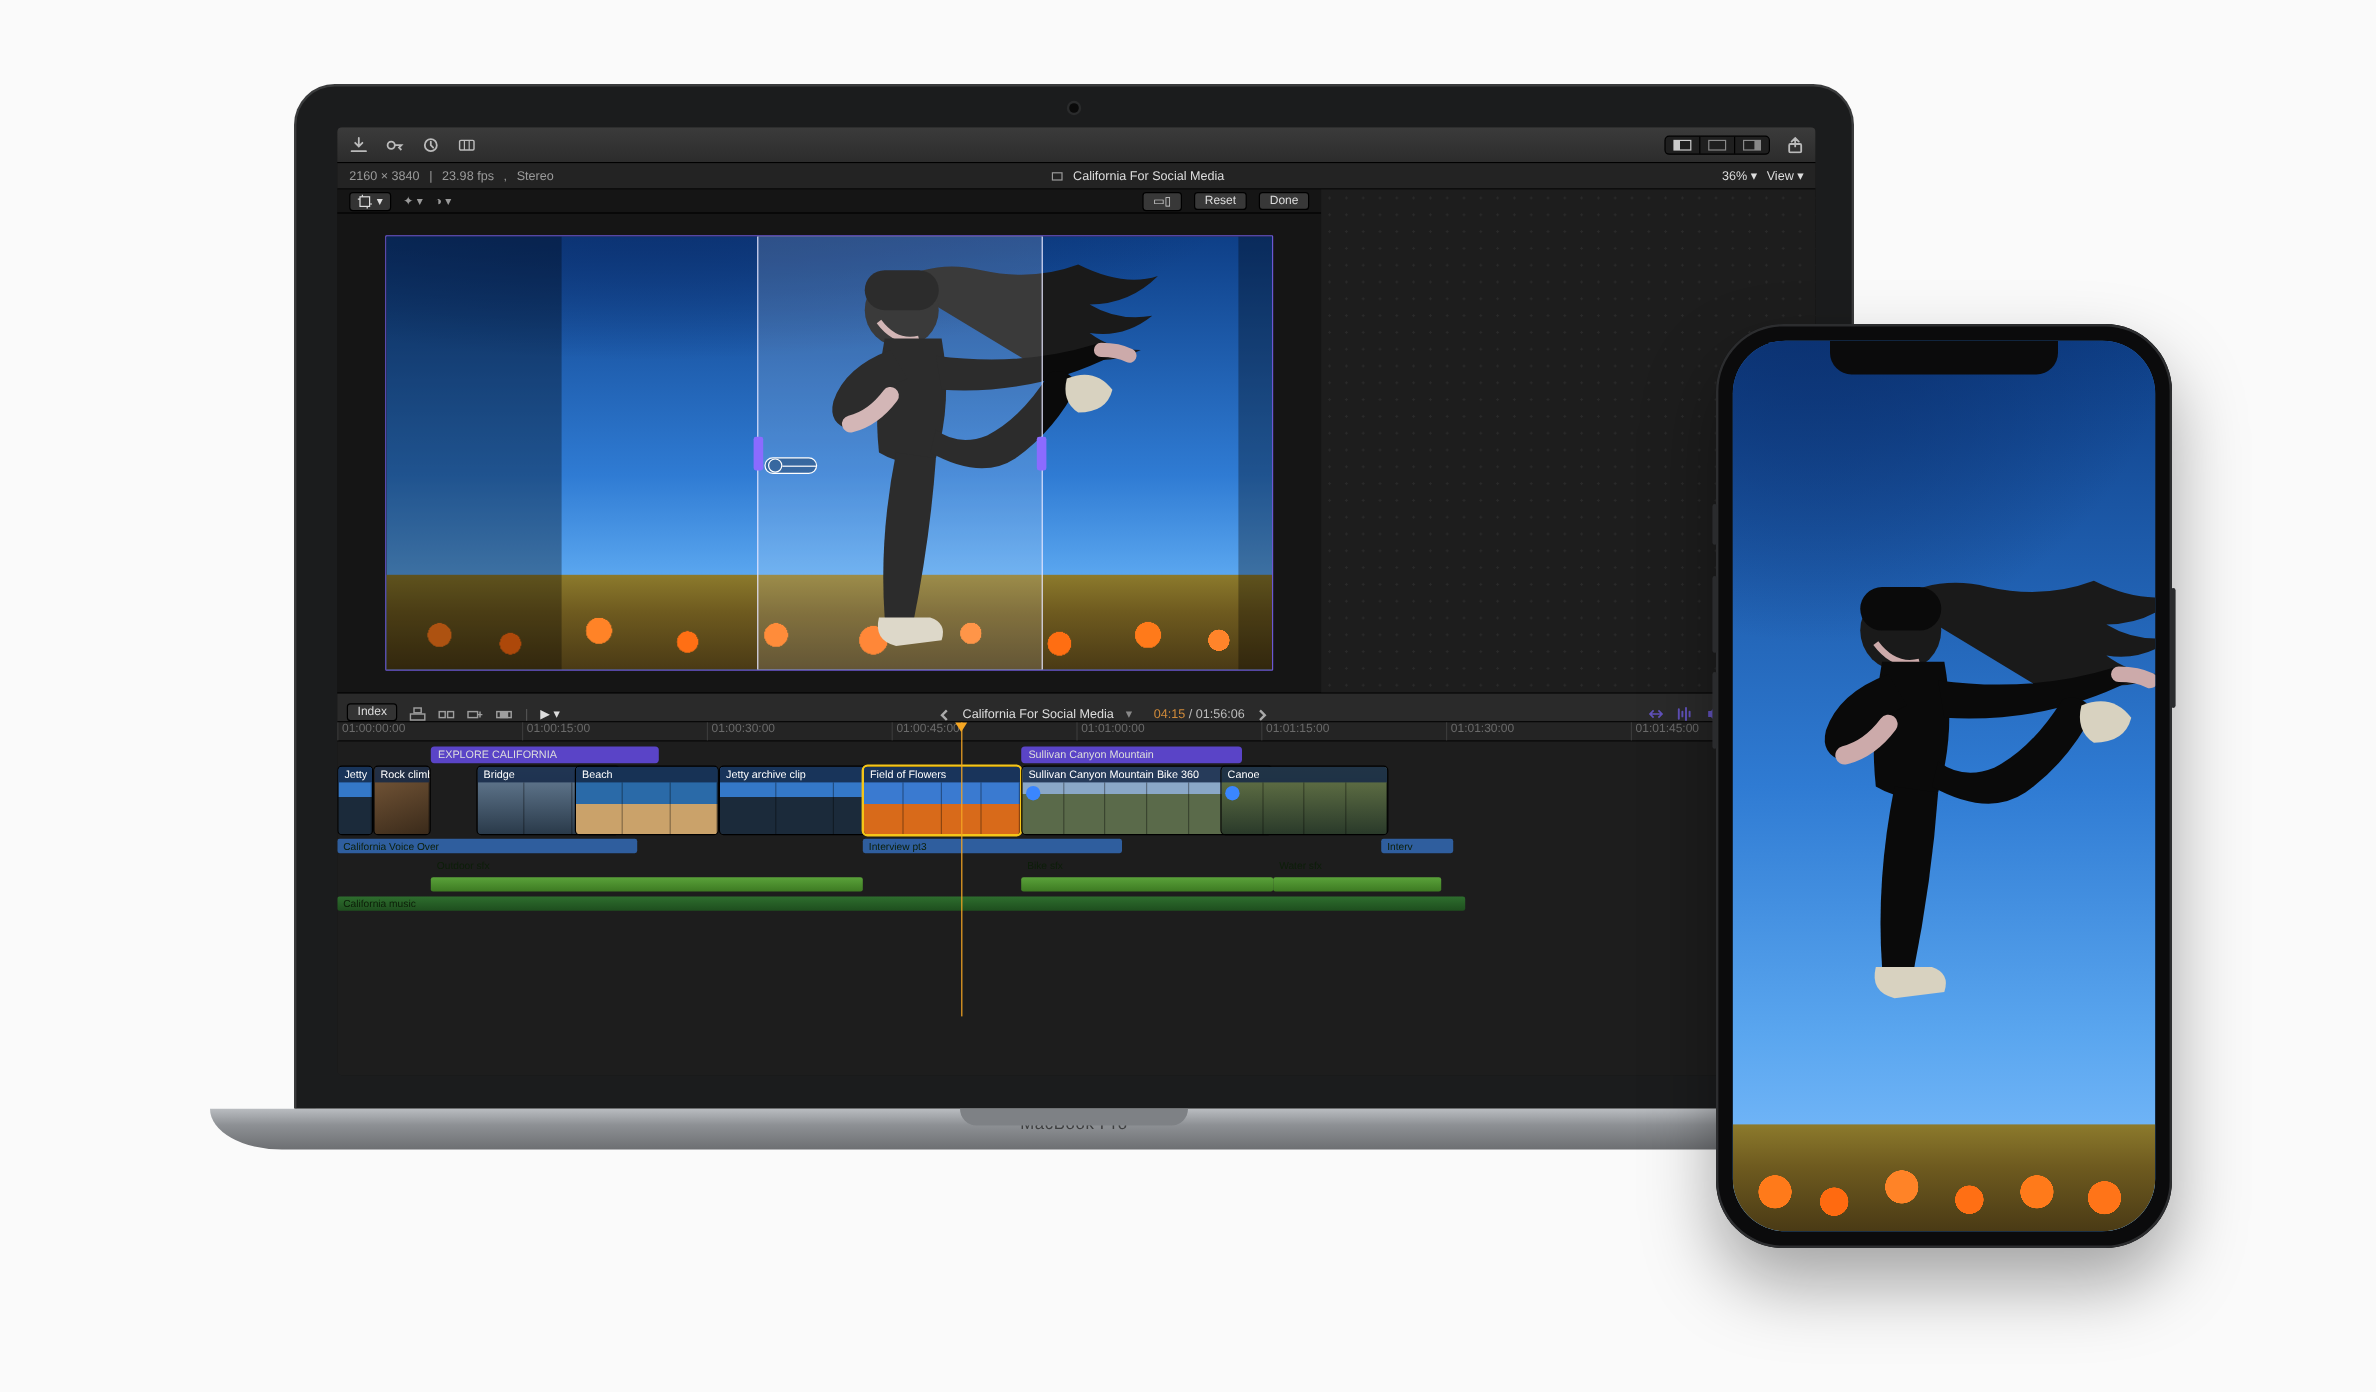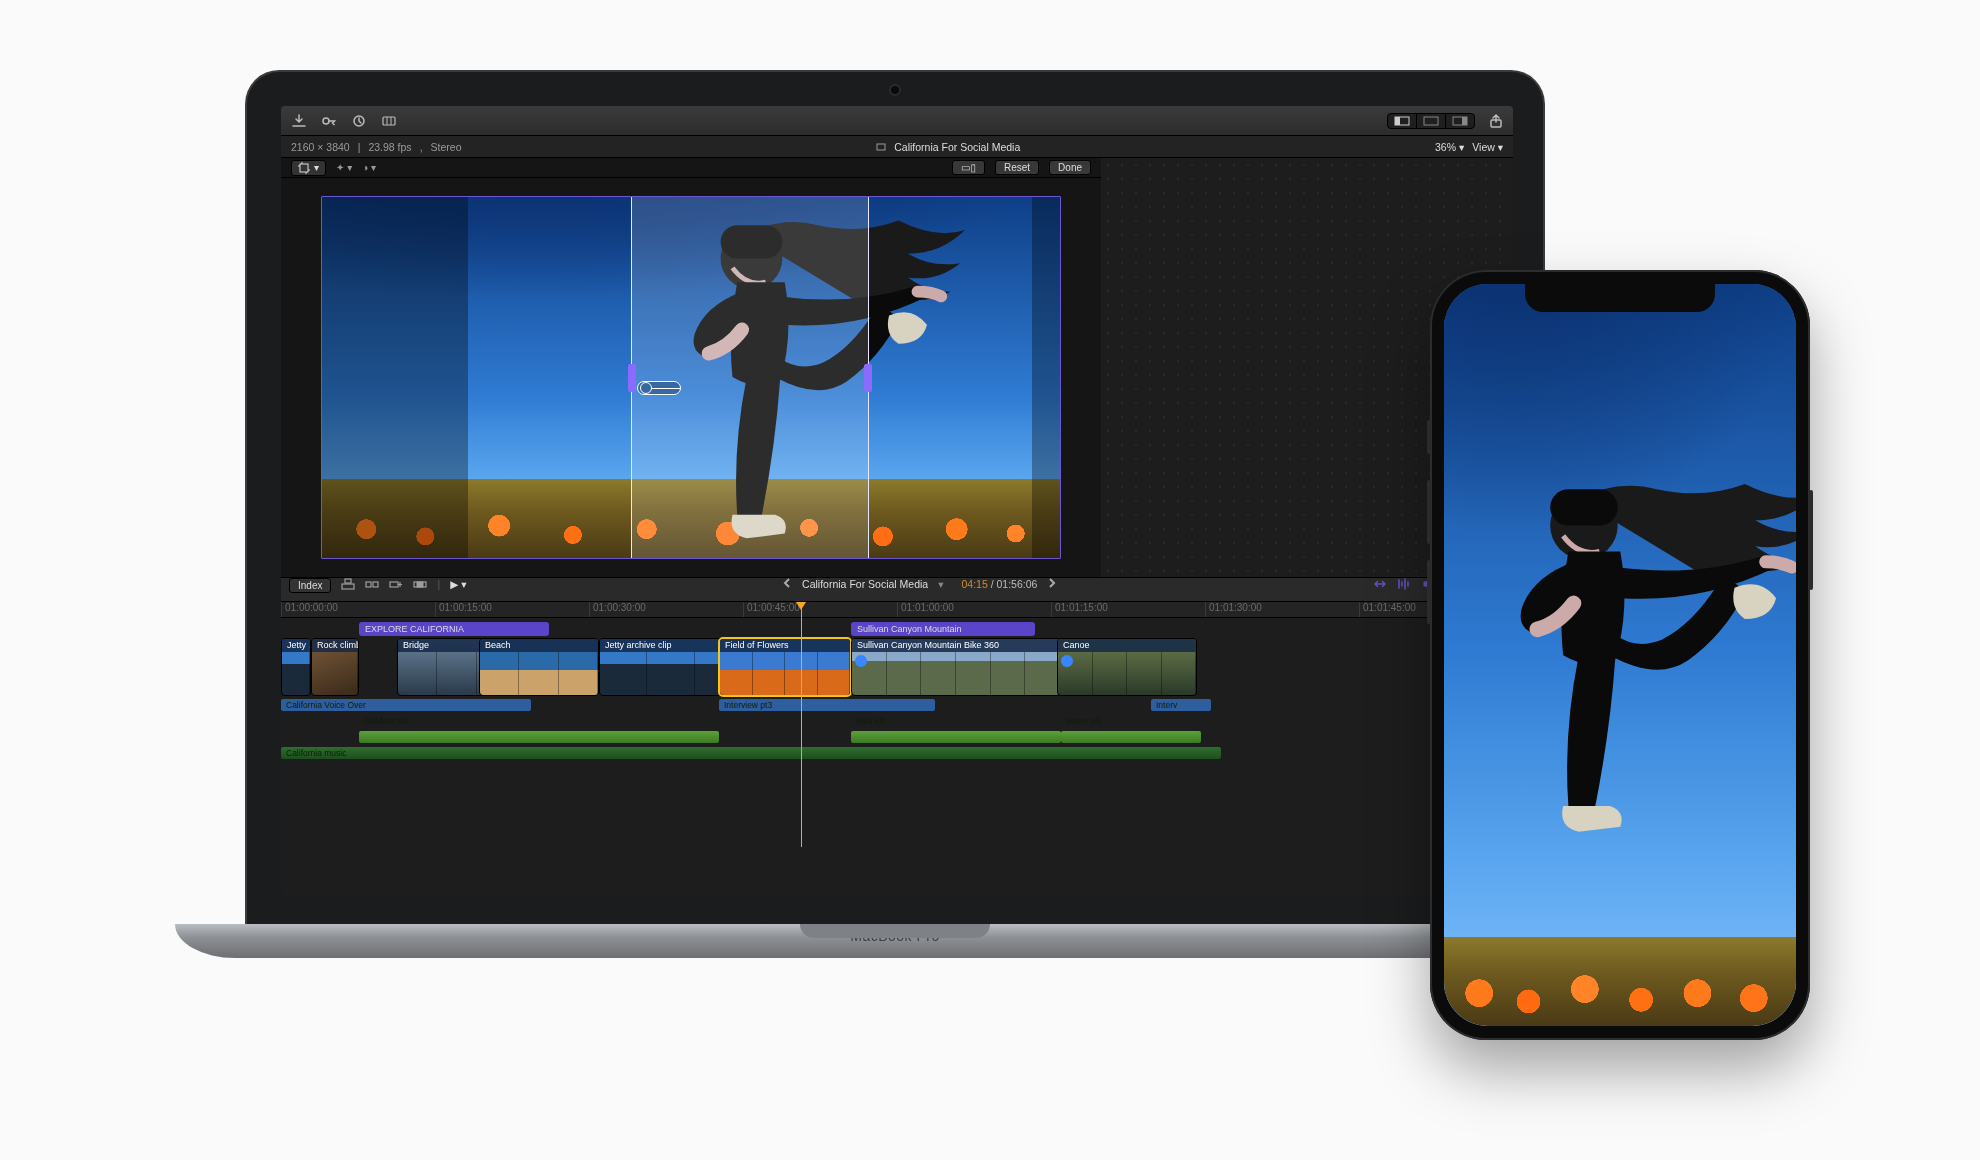--- a/index.html
+++ b/index.html
@@ -139,21 +139,21 @@
   }
   .anchor::before{content:"";width:10px;height:10px;border:1px solid #fff;border-radius:50%;margin-left:2px;}
   .anchor::after{content:"";flex:1;height:1px;background:#fff;}
   .runner{position:absolute;left:32%;top:4%;width:64%;height:92%;}
 
   
   .playbar{height:24px;background:#232323;border-bottom:1px solid #000;display:flex;align-items:center;justify-content:center;gap:8px;font-size:11.5px;color:#ccc;}
   .play-icon{width:10px;height:10px;fill:#ccc;}
 
   
-  .tl-toolbar{height:24px;background:#2a2a2a;border-bottom:1px solid #000;display:flex;align-items:flex-start;padding:0 8px;gap:10px;font-size:10.5px;color:#bcbcbc;}
+  .tl-toolbar{height:24px;background:#2a2a2a;border-bottom:1px solid #000;display:flex;align-items:flex-end;padding:0 8px;gap:10px;font-size:10.5px;color:#bcbcbc;}
   .tl-toolbar .spacer{flex:1;}
   .tl-icon{width:14px;height:12px;opacity:.8;fill:#6f5ce0;stroke:#6f5ce0;cursor:pointer;}
   .chev{width:10px;height:10px;stroke:#aaa;fill:none;stroke-width:2;cursor:pointer;}
   .tc-pos{color:#cf8a3a;}
 
   
   .ruler{height:16px;background:#242424;border-bottom:1px solid #000;display:flex;font-size:10px;color:#6a6a6a;position:relative;}
   .ruler span{flex:1;border-left:1px solid #3a3a3a;padding-left:3px;}
   .ph-line{position:absolute;top:0;bottom:-230px;width:1px;background:#f5a623;left:520px;z-index:5;}
   .ph-line::before{content:"";position:absolute;top:0;left:-5px;border:5px solid transparent;border-top:8px solid #f5a623;}
@@ -474,21 +474,21 @@
               <div class="clip-world"></div>
               <div class="clip-thumb">
                 <div class="thumb-seg"></div>
                 <div class="thumb-seg"></div>
                 <div class="thumb-seg"></div>
                 <div class="thumb-seg"></div>
                 <div class="thumb-seg"></div>
                 <div class="thumb-seg"></div>
               </div>
             </div>
-            <div class="clip g-canoe p360" style="left: 776px; width: 140px;">
+            <div class="clip g-canoe p360" style="left: 736px; width: 140px;">
               <div class="clip-title">Canoe</div>
               <div class="clip-world"></div>
               <div class="clip-thumb">
                 <div class="thumb-seg"></div>
                 <div class="thumb-seg"></div>
                 <div class="thumb-seg"></div>
                 <div class="thumb-seg"></div>
               </div>
             </div>
           </div>

